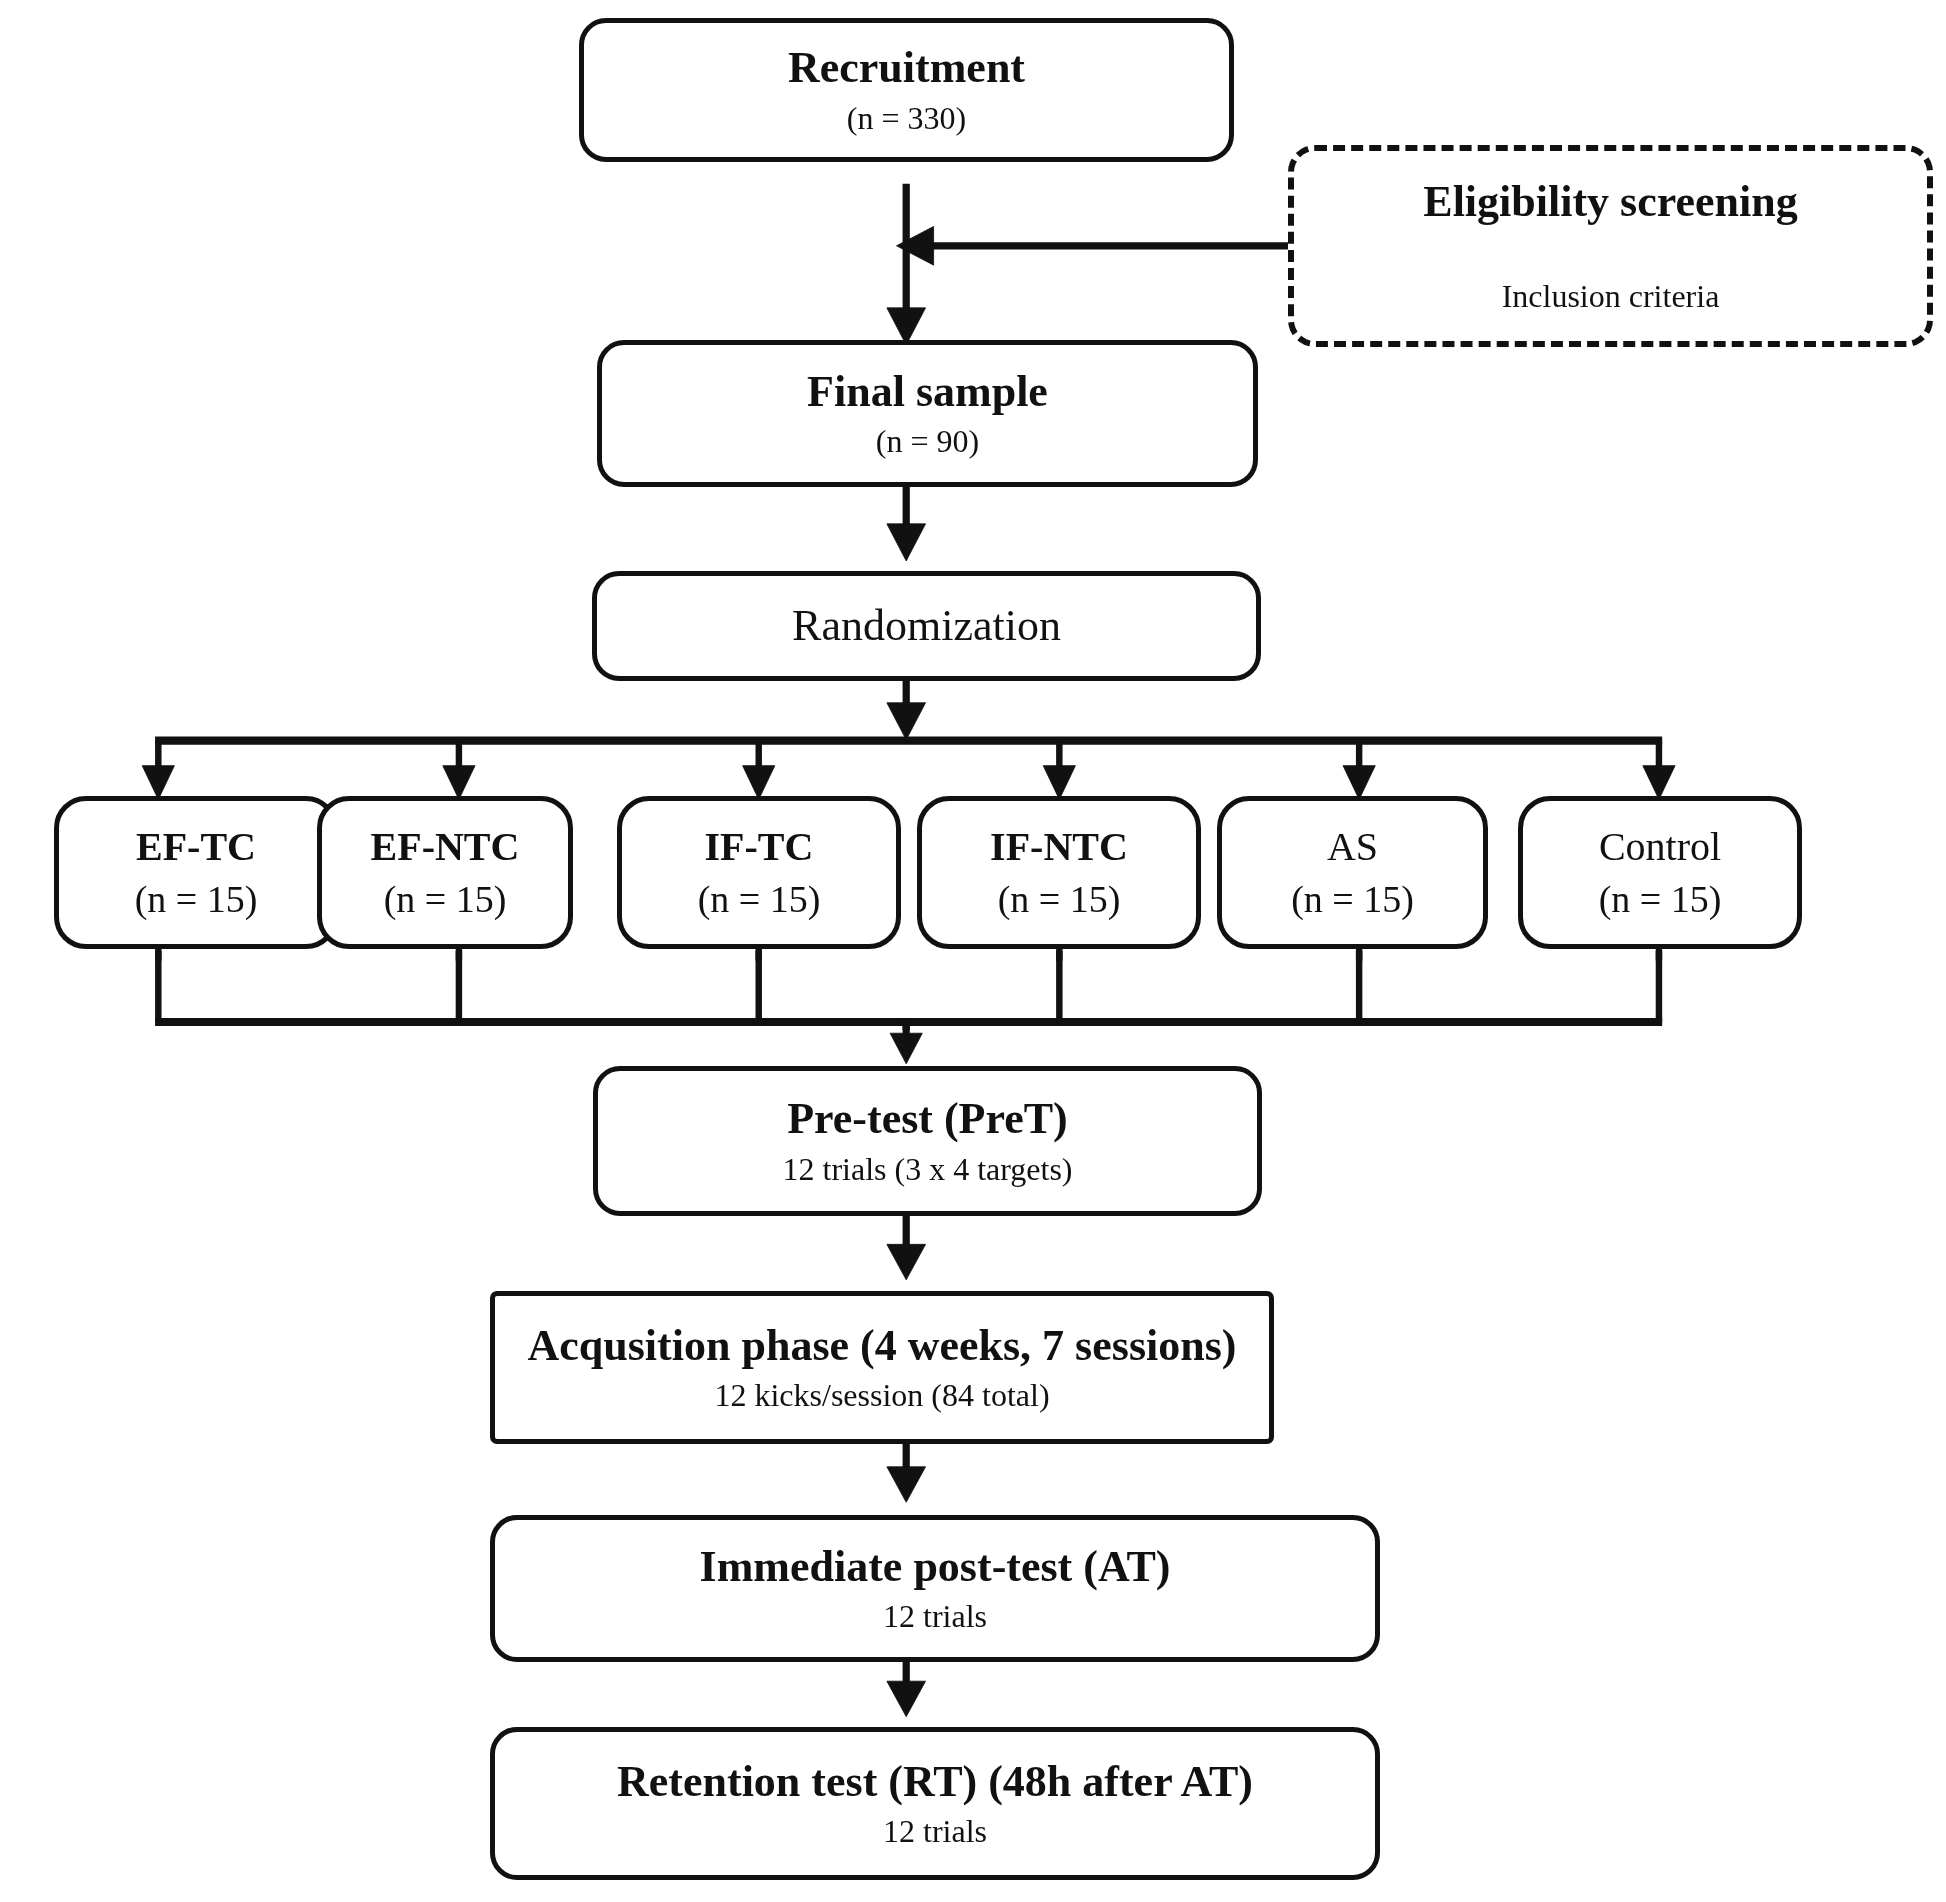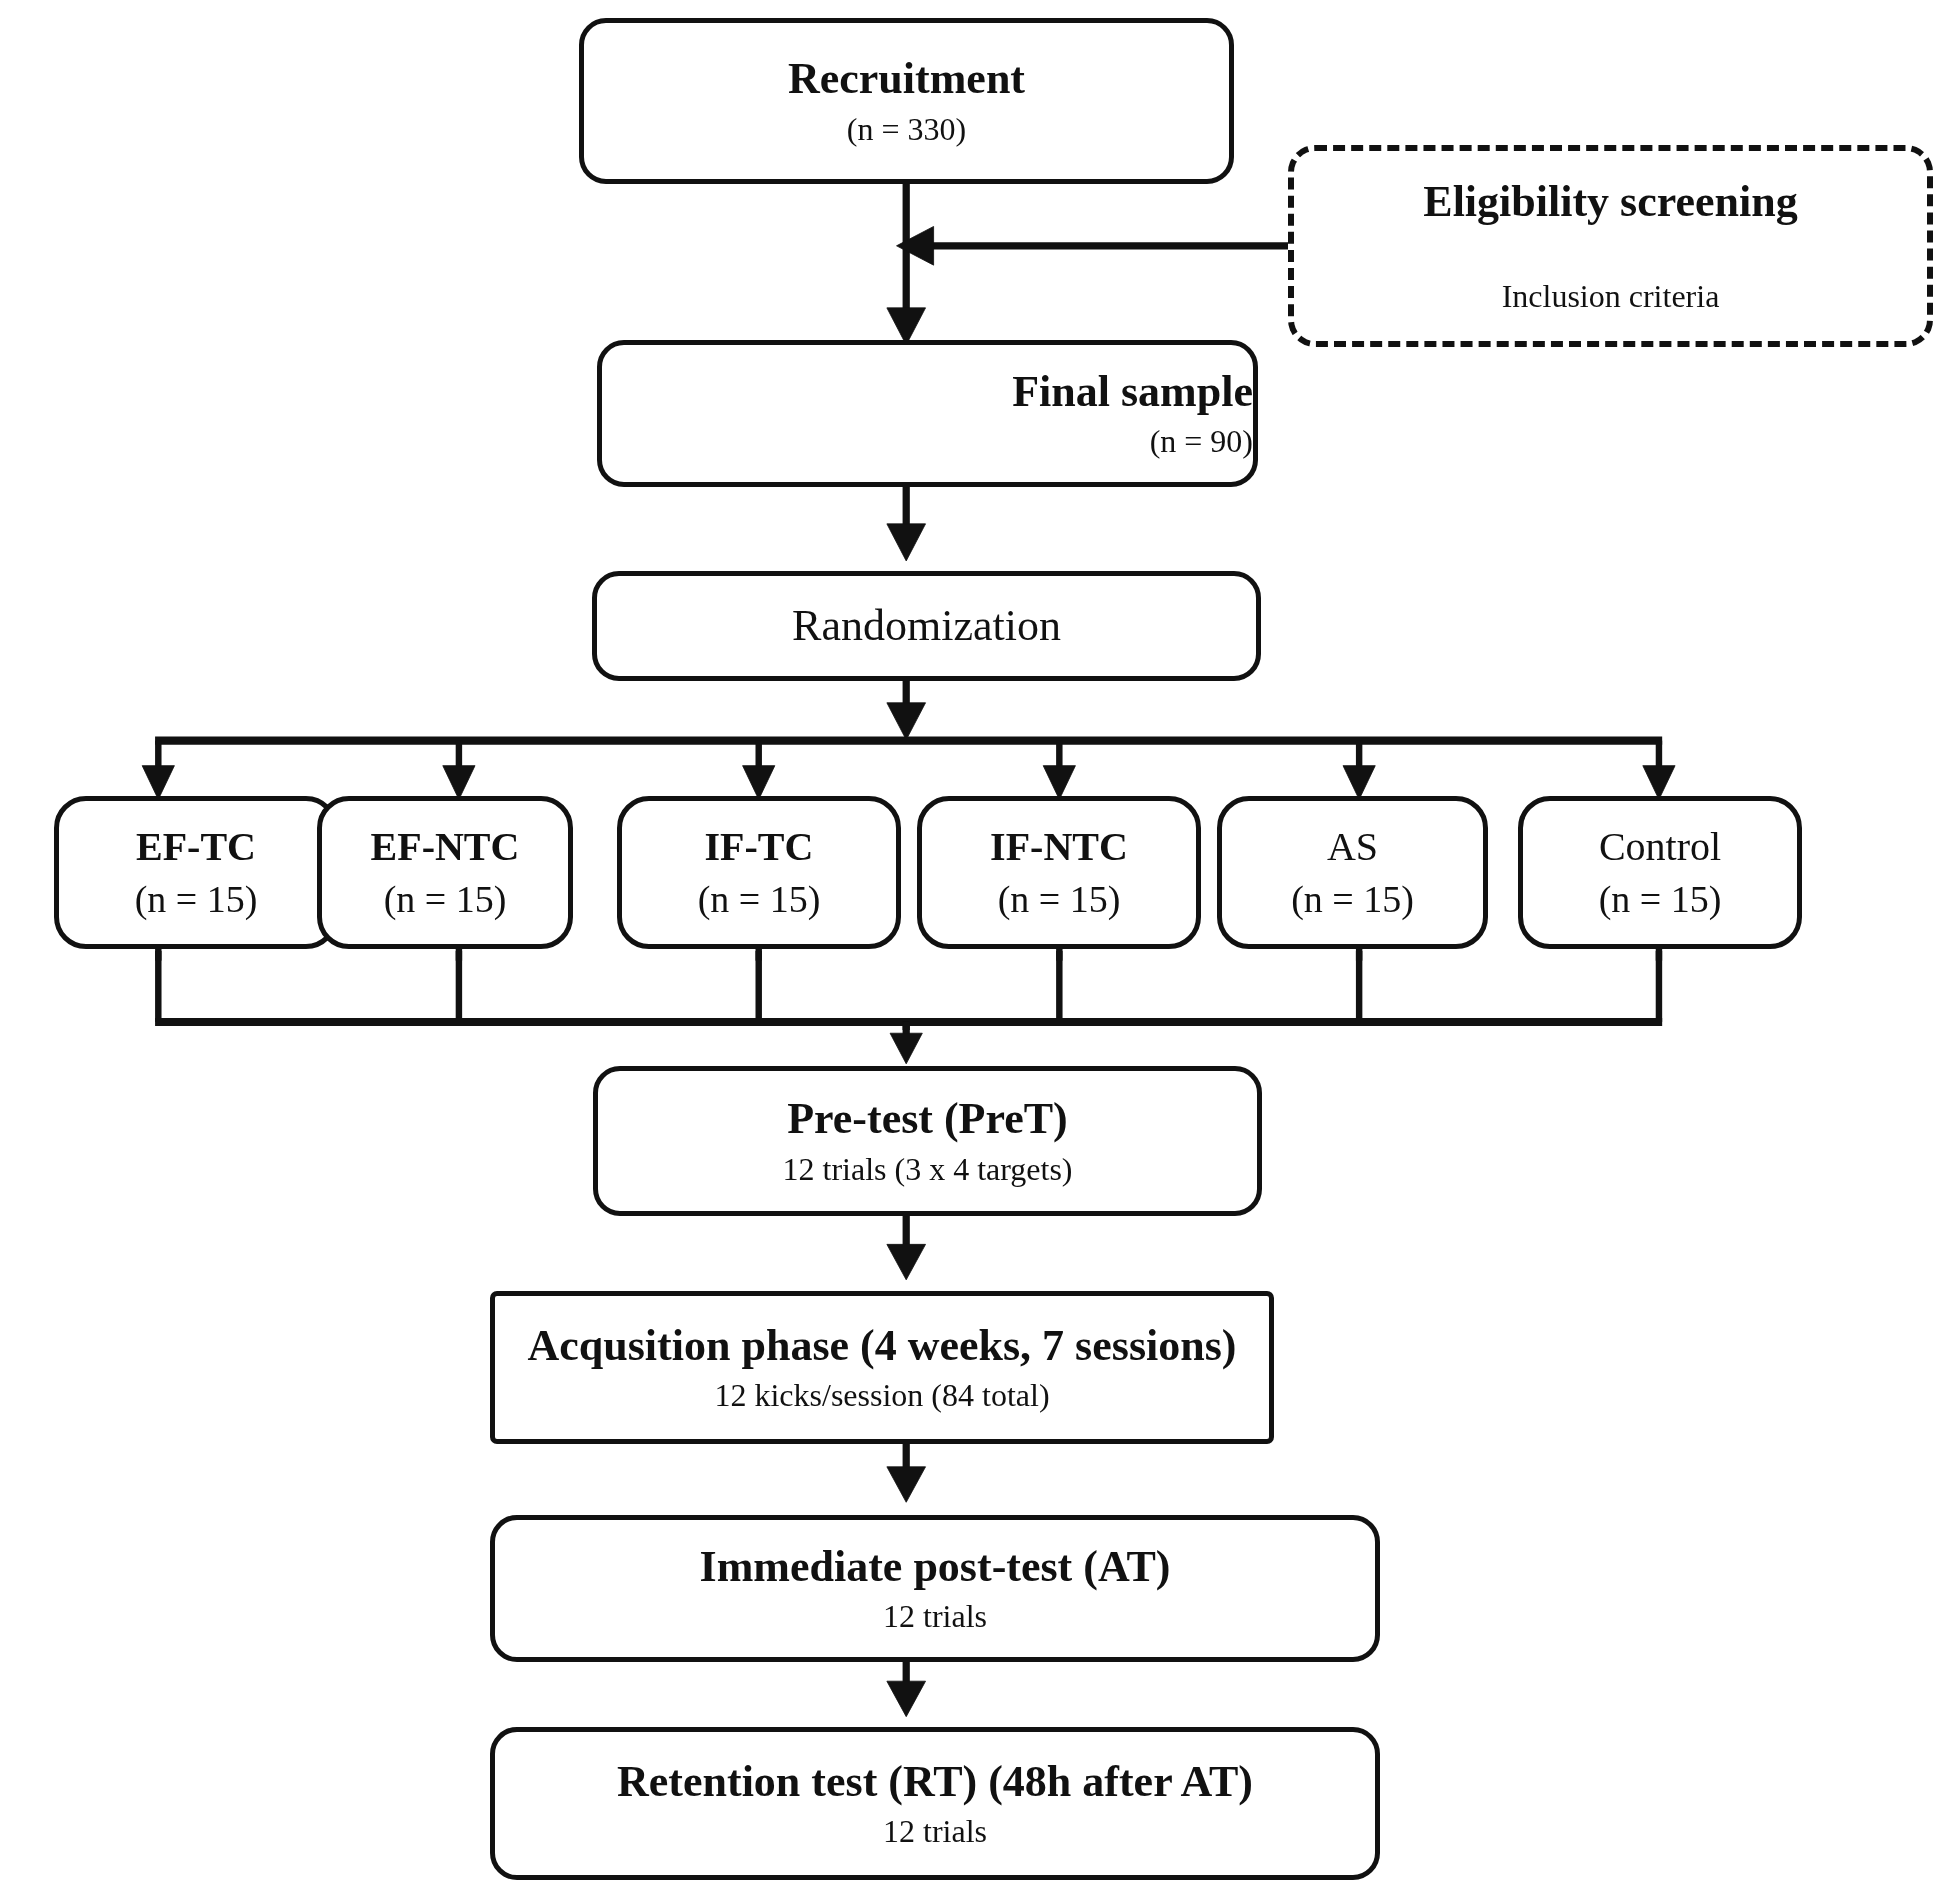--- a/index.html
+++ b/index.html
@@ -128,31 +128,31 @@
 
       <line x1="1124" y1="1790" x2="1124" y2="1828" stroke-width="9"></line>
       <polygon points="1100,1820 1148,1820 1124,1864"></polygon>
 
       <line x1="1124" y1="2060" x2="1124" y2="2094" stroke-width="9"></line>
       <polygon points="1100,2086 1148,2086 1124,2130"></polygon>
 
     </g>
   </svg>
 
-  <div class="node-box" style="left:579px; top:18px; width:655px; height:166px;">
+  <div class="node-box" style="left:579px; top:18px; width:655px; height:144px;">
     <div class="line-1 fs-big">Recruitment</div>
     <div class="line-2 fs-main gap-sm">(n = 330)</div>
   </div>
 
   <div class="node-box dashed" style="left:1288px; top:145px; width:645px; height:202px;gap:44px;">
     <div class="line-1 fs-big">Eligibility screening</div>
     <div class="line-2 fs-main gap-sm">Inclusion criteria</div>
   </div>
 
-  <div class="node-box" style="left:597px; top:340px; width:661px; height:147px;align-items:flex-end;">
+  <div class="node-box" style="left:597px; top:340px; width:661px; height:147px;">
     <div class="line-1 fs-big">Final sample</div>
     <div class="line-2 fs-main gap-sm">(n = 90)</div>
   </div>
 
   <div class="node-box" style="left:592px; top:571px; width:669px; height:110px;">
     <div class="line-1 fs-big regular">Randomization</div>
   </div>
 
   <div class="node-box" style="left:16px; top:796px; width:284px; height:153px; border-radius:32px;margin-left:38px;">
     <div class="line-1 fs-grp">EF-TC</div>

